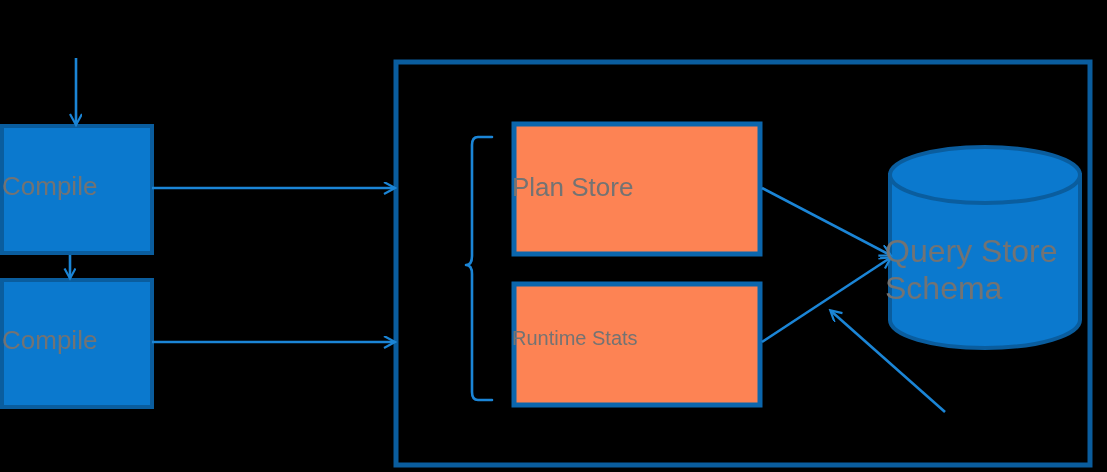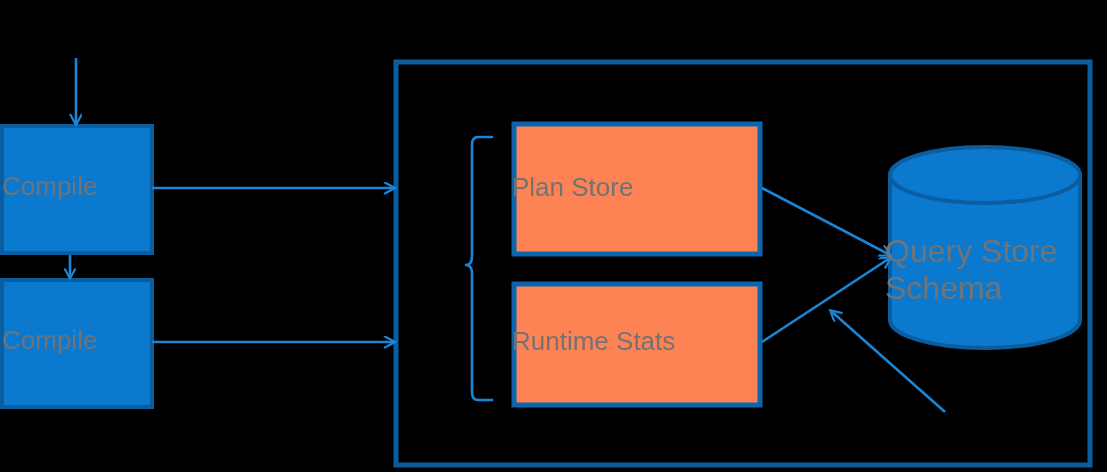--- a/index.html
+++ b/index.html
@@ -50,21 +50,21 @@
   .label-plan-store {
     left: 512px;
     top: 173px;
     width: 250px;
     font-size: 26px;
   }
   .label-runtime-stats {
     left: 512px;
     top: 327px;
     width: 250px;
-    font-size: 26px;
+    font-size: 20px;
   }
   .label-query-store-schema {
     left: 885px;
     top: 233px;
     width: 200px;
     font-size: 32px;
   }
 </style>
 </head>
 <body>

